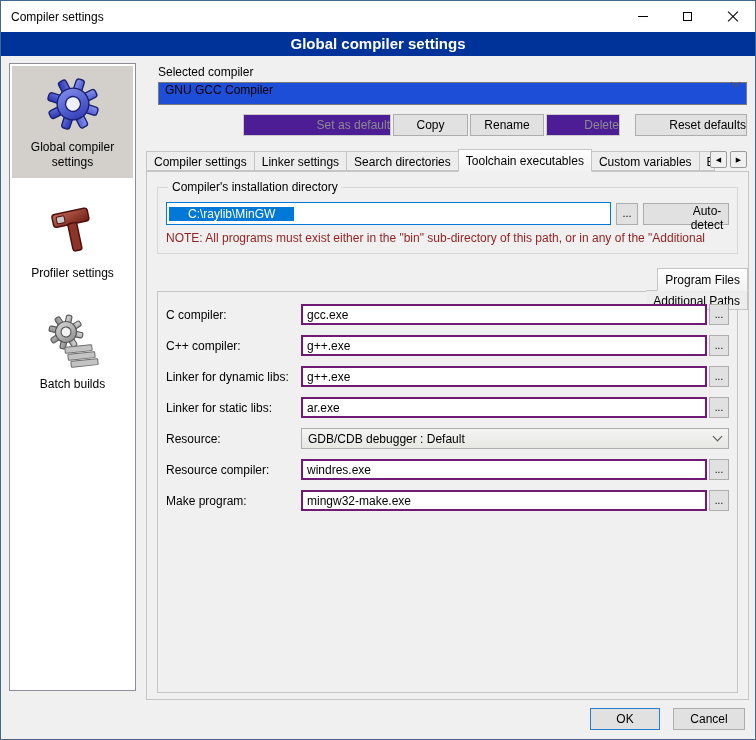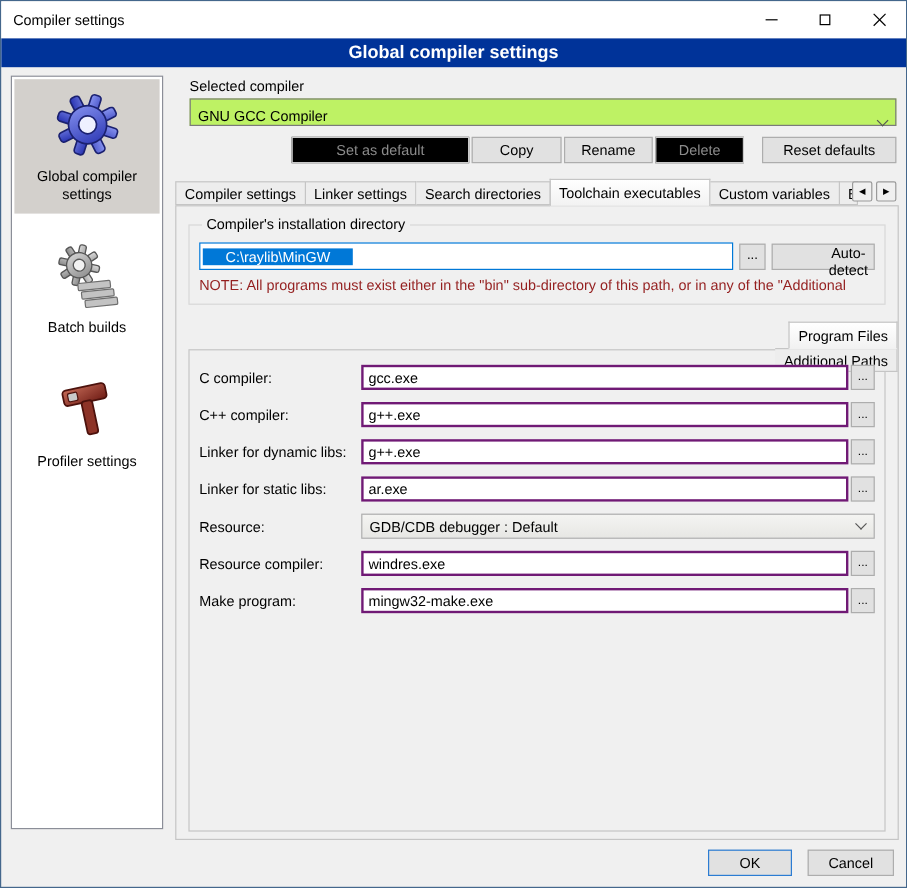--- a/index.html
+++ b/index.html
@@ -25,29 +25,29 @@
 
   
   .sidebar { position:absolute; left:8px; top:62px; width:127px; height:628px; background:#fff; border:1px solid #8b8e98; padding:2px; }
   .side-item { display:flex; flex-direction:column; align-items:center; padding:10px 2px 8px; margin-bottom:14px; cursor:pointer; }
   .side-item.selected { background:#d3d0cc; }
   .side-item .slabel { margin-top:8px; text-align:center; line-height:1.25; }
 
   
   .main { position:absolute; left:145px; top:60px; width:603px; }
   .sc-label { margin:4px 2px 3px 12px; }
-  .combo { margin:0 2px 0 12px; height:23px; background:#bef264; border:1px solid #7a7a7a; display:flex; align-items:flex-end; padding:0 7px 0 6px; cursor:pointer; }
+  .combo { margin:0 2px 0 12px; height:23px; background:#1d4ed8; border:1px solid #7a7a7a; display:flex; align-items:flex-start; padding:0 7px 0 6px; cursor:pointer; }
   .combo .cval { flex:1; }
   .chev { width:7px; height:7px; border-right:1.5px solid #555; border-bottom:1.5px solid #555; transform:rotate(45deg); margin-top:-4px; }
 
   .btn { height:22px; background:#e1e1e1; border:1px solid #adadad; font-family:inherit; font-size:12px; cursor:pointer; color:#000; }
-  .btn.disabled { color:#8b8b8b; background:#000000; border-color:#cacaca; }
+  .btn.disabled { color:#8b8b8b; background:#4c1d95; border-color:#cacaca;text-align:right; }
   .btn-row { margin:9px 2px 0 12px; display:flex; justify-content:flex-end; gap:2px; }
   .w-setdef { width:148px; } .w-copy { width:75px; } .w-rename { width:74px; } .w-delete { width:74px; }
-  .w-reset { width:112px; margin-left:13px; }
+  .w-reset { width:112px; margin-left:13px;text-align:right; }
 
   
   .tabbar { margin-top:12px; display:flex; align-items:flex-end; height:23px; position:relative; padding-right:42px; }
   .tab { height:20px; line-height:20px; padding:0 7px; background:#ededed; border:1px solid #c5c5c5; border-left:none; white-space:nowrap; cursor:pointer; }
   .tab.first { border-left:1px solid #c5c5c5; }
   .tab.active { height:23px; line-height:23px; background:linear-gradient(#ffffff,#f2f2f2); border-left:1px solid #c5c5c5; margin-left:-1px; border-bottom:1px solid #f1f1f1; margin-bottom:-1px; z-index:3; position:relative; }
   .tab.truncated { width:36px; overflow:hidden; }
   .tab-scrolls { position:absolute; right:2px; bottom:3px; display:flex; gap:3px; }
   .scroll-btn { width:17px; height:17px; font-size:7px; display:flex; align-items:center; justify-content:center; border:1px solid #9a9a9a; background:#f0f0f0; border-radius:2px; cursor:pointer; padding:0; }
 
@@ -129,41 +129,41 @@
       <svg viewBox="-30 -30 60 60" width="56" height="56">
         <g transform="rotate(18)">
           <use href="#gear8" fill="url(#gradBlue)" stroke="#1b2170" stroke-width="1.5"></use>
           <circle r="8" fill="#eef0ff" stroke="#1b2170" stroke-width="1.5"></circle>
         </g>
       </svg>
       <div class="slabel">Global compiler settings</div>
     </div>
     <div class="side-item">
       <svg viewBox="0 0 56 56" width="56" height="56">
+        <g transform="rotate(-12 28 28)">
+          <rect x="10" y="9" width="36" height="13" rx="3" fill="url(#gradRed)" stroke="#4c120d" stroke-width="1.5"></rect>
+          <rect x="24" y="21" width="9" height="28" rx="2.5" fill="#8d3327" stroke="#4c120d" stroke-width="1.5"></rect>
+          <rect x="14" y="12" width="8" height="7" rx="1.5" fill="#c9c9c9" stroke="#4c120d"></rect>
+        </g>
+      </svg>
+      <div class="slabel">Profiler settings</div>
+    </div>
+    <div class="side-item">
+      <svg viewBox="0 0 56 56" width="56" height="56">
         <g transform="translate(21 19) scale(0.62) rotate(12)">
           <use href="#gear8" fill="url(#gradGray)" stroke="#565656" stroke-width="1.8"></use>
           <circle r="8" fill="#f2f2f2" stroke="#565656" stroke-width="1.8"></circle>
         </g>
         <g fill="#c3c3c3" stroke="#6d6d6d">
           <rect x="20" y="33" width="27" height="6" rx="1" transform="rotate(-6 33 36)"></rect>
           <rect x="23" y="40" width="27" height="6" rx="1" transform="rotate(-6 36 43)"></rect>
           <rect x="26" y="47" width="27" height="6" rx="1" transform="rotate(-6 39 50)"></rect>
         </g>
       </svg>
       <div class="slabel">Batch builds</div>
-    </div>
-    <div class="side-item">
-      <svg viewBox="0 0 56 56" width="56" height="56">
-        <g transform="rotate(-12 28 28)">
-          <rect x="10" y="9" width="36" height="13" rx="3" fill="url(#gradRed)" stroke="#4c120d" stroke-width="1.5"></rect>
-          <rect x="24" y="21" width="9" height="28" rx="2.5" fill="#8d3327" stroke="#4c120d" stroke-width="1.5"></rect>
-          <rect x="14" y="12" width="8" height="7" rx="1.5" fill="#c9c9c9" stroke="#4c120d"></rect>
-        </g>
-      </svg>
-      <div class="slabel">Profiler settings</div>
     </div>
   </div>
 
   <div class="main">
     <div class="sc-label">Selected compiler</div>
 
     <div class="combo">
       <span class="cval">GNU GCC Compiler</span>
       <span class="chev"></span>
     </div>

